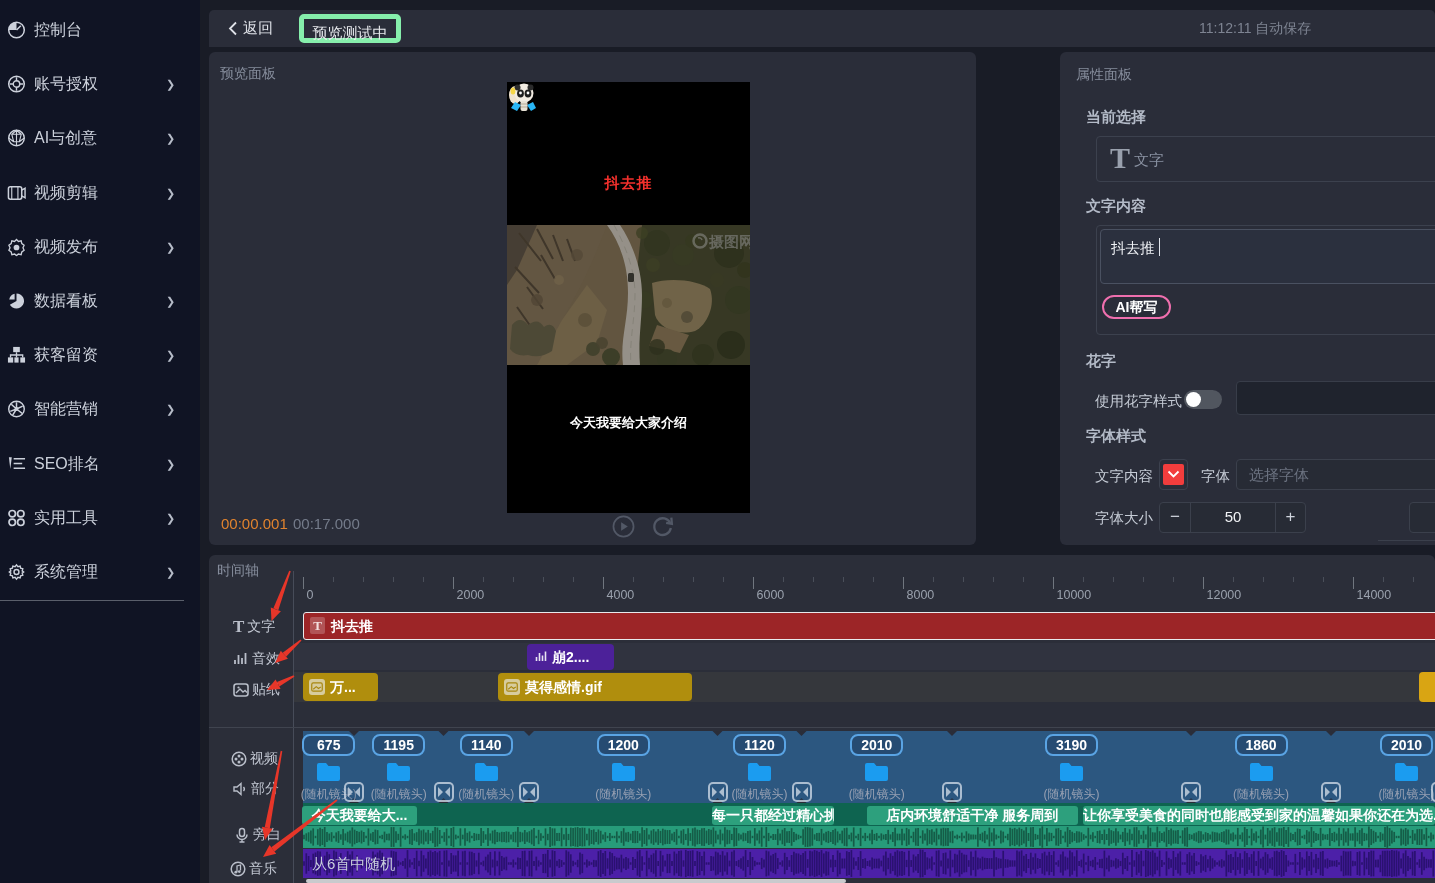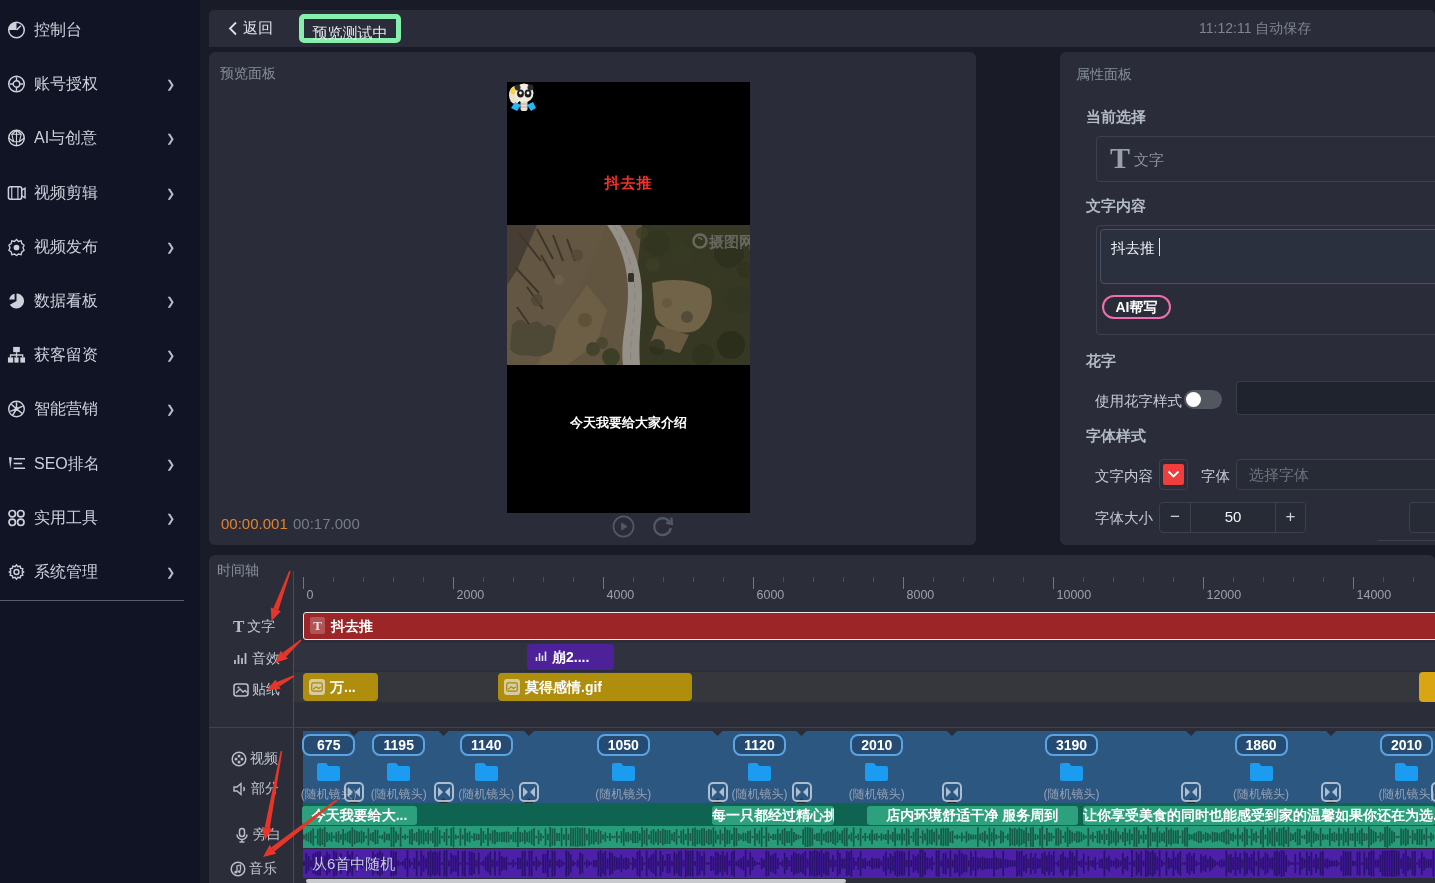--- a/index.html
+++ b/index.html
@@ -1433,21 +1433,21 @@
     <div class="vpill" style="left:163.25px">1195</div>
     <div class="vfold" style="left:177.25px"><svg viewBox="0 0 25 20" style="width:25px;height:20px">
         <path d="M1 3 a2 2 0 0 1 2-2 h7 l2.5 3 H22 a2 2 0 0 1 2 2 V17 a2 2 0 0 1-2 2 H3 a2 2 0 0 1-2-2 Z" fill="#1b9cf0"></path>
       </svg></div>
     <div class="vcam" style="left:189.75px;transform:translateX(-50%)">(随机镜头)</div>
     <div class="vpill" style="left:250.75px">1140</div>
     <div class="vfold" style="left:264.75px"><svg viewBox="0 0 25 20" style="width:25px;height:20px">
         <path d="M1 3 a2 2 0 0 1 2-2 h7 l2.5 3 H22 a2 2 0 0 1 2 2 V17 a2 2 0 0 1-2 2 H3 a2 2 0 0 1-2-2 Z" fill="#1b9cf0"></path>
       </svg></div>
     <div class="vcam" style="left:277.25px;transform:translateX(-50%)">(随机镜头)</div>
-    <div class="vpill" style="left:387.75px">1050</div>
+    <div class="vpill" style="left:387.75px">1200</div>
     <div class="vfold" style="left:401.75px"><svg viewBox="0 0 25 20" style="width:25px;height:20px">
         <path d="M1 3 a2 2 0 0 1 2-2 h7 l2.5 3 H22 a2 2 0 0 1 2 2 V17 a2 2 0 0 1-2 2 H3 a2 2 0 0 1-2-2 Z" fill="#1b9cf0"></path>
       </svg></div>
     <div class="vcam" style="left:414.25px;transform:translateX(-50%)">(随机镜头)</div>
     <div class="vpill" style="left:524px">1120</div>
     <div class="vfold" style="left:538px"><svg viewBox="0 0 25 20" style="width:25px;height:20px">
         <path d="M1 3 a2 2 0 0 1 2-2 h7 l2.5 3 H22 a2 2 0 0 1 2 2 V17 a2 2 0 0 1-2 2 H3 a2 2 0 0 1-2-2 Z" fill="#1b9cf0"></path>
       </svg></div>
     <div class="vcam" style="left:550.5px;transform:translateX(-50%)">(随机镜头)</div>
     <div class="vpill" style="left:641.25px">2010</div>

